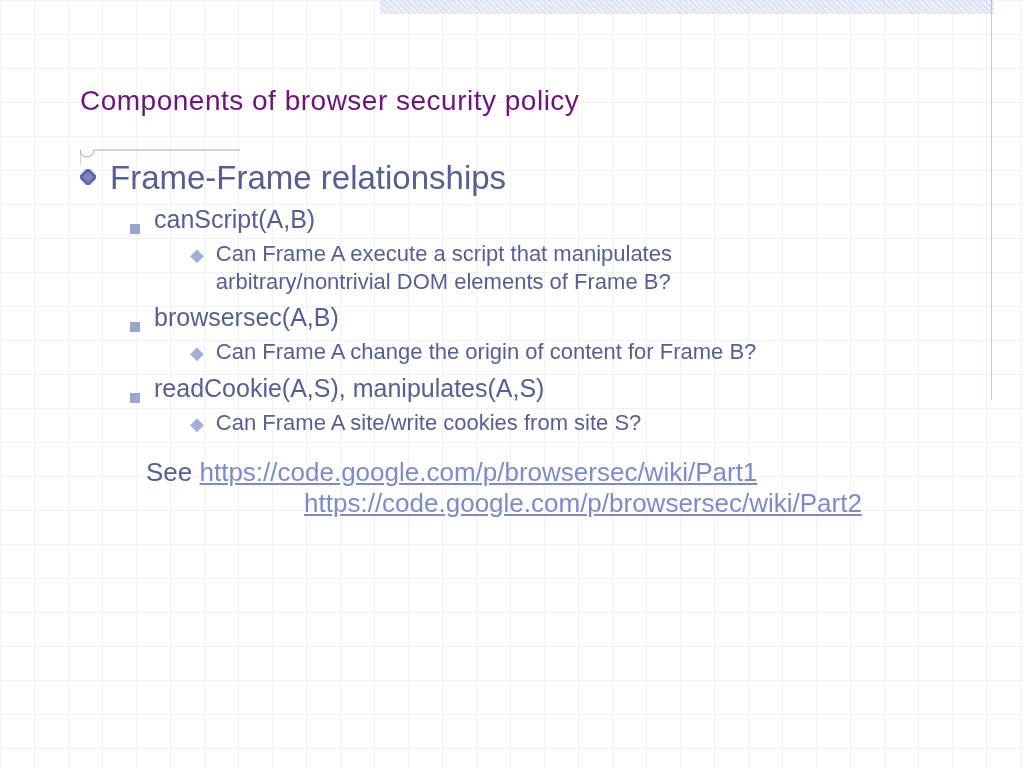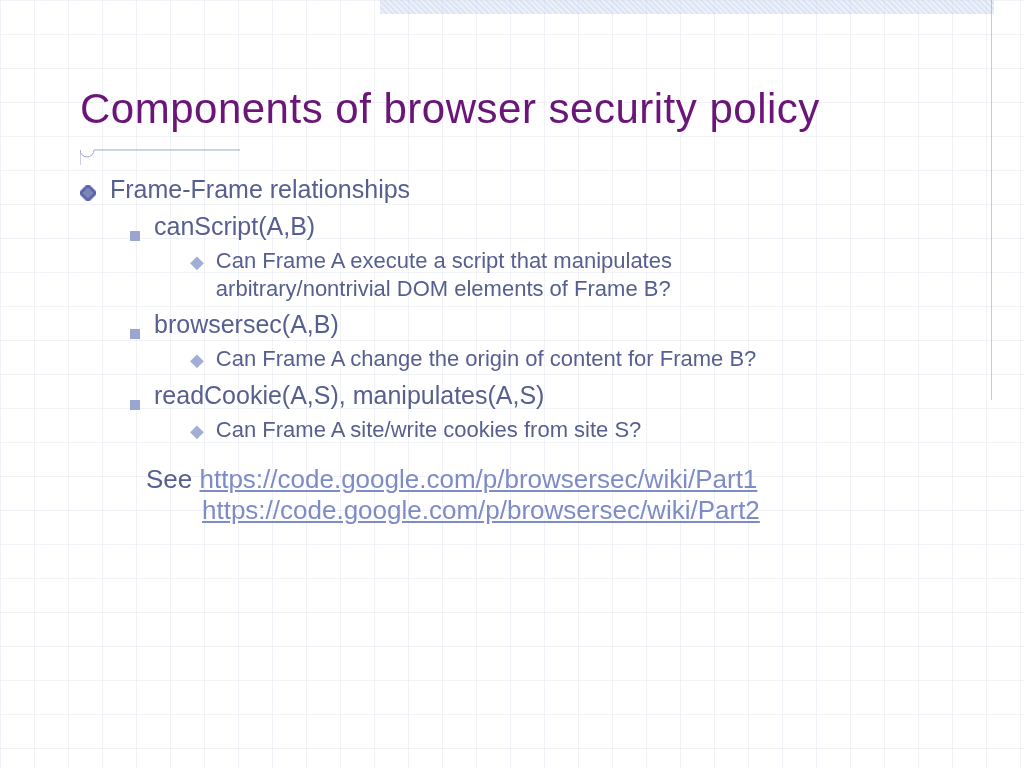--- a/index.html
+++ b/index.html
@@ -31,41 +31,41 @@
     background: #9aa6cf;
     opacity: 0.6;
   }
   .slide {
     position: absolute;
     left: 80px;
     top: 85px;
     right: 60px;
   }
   .title {
-    font-size: 42px;
+    font-size: 28px;
     color: #6b1579;
     font-weight: 400;
     letter-spacing: 0.5px;
   }
   .ornament {
     position: absolute;
     left: 0;
     top: 50px;
     width: 160px;
     height: 30px;
     pointer-events: none;
   }
   .body {
     margin-top: 42px;
     color: #565f8f;
   }
   .lvl1 {
     display: flex;
     align-items: flex-start;
-    font-size: 25px;
+    font-size: 33px;
     color: #565f8f;
     margin-top: 10px;
   }
   .lvl1 .bullet {
     flex-shrink: 0;
     width: 16px; height: 16px;
     margin-top: 10px;
     margin-right: 14px;
   }
   .lvl2 {
@@ -106,20 +106,21 @@
     font-size: 26px;
     color: #565f8f;
   }
   .footer .link {
     color: #7d8bc7;
     text-decoration: underline;
   }
   .footer .line2 {
     margin-left: 56px;
     display: block;
+    text-align: center;
   }
 </style>
 </head>
 <body>
 
 <div class="topbar"></div>
 <div class="right-rule"></div>
 
 <div class="slide">
 

